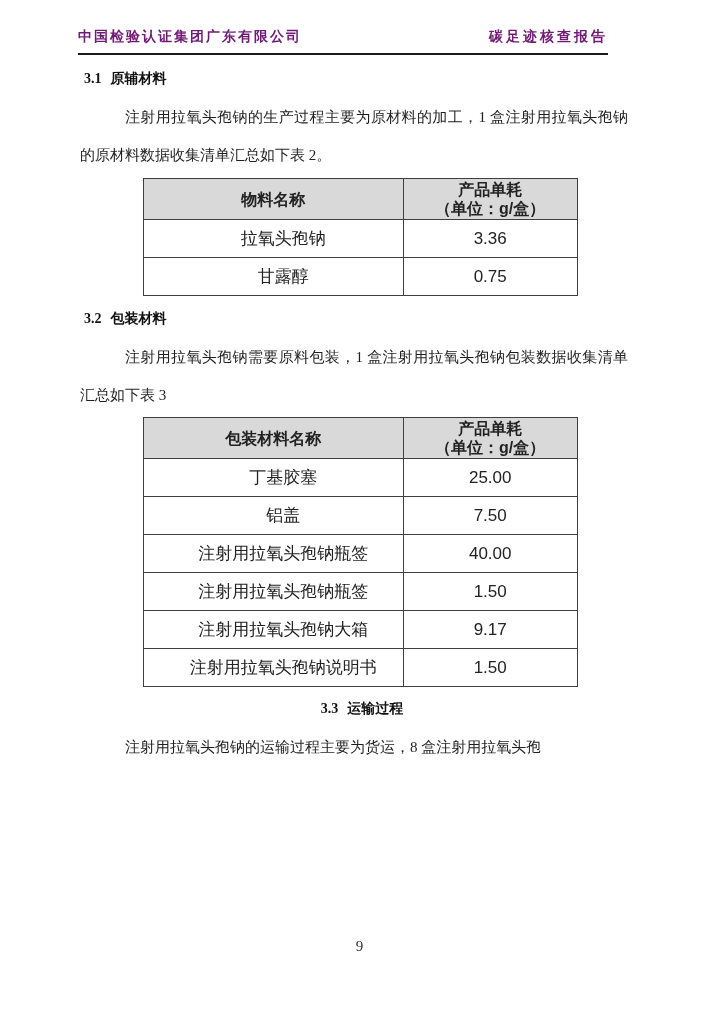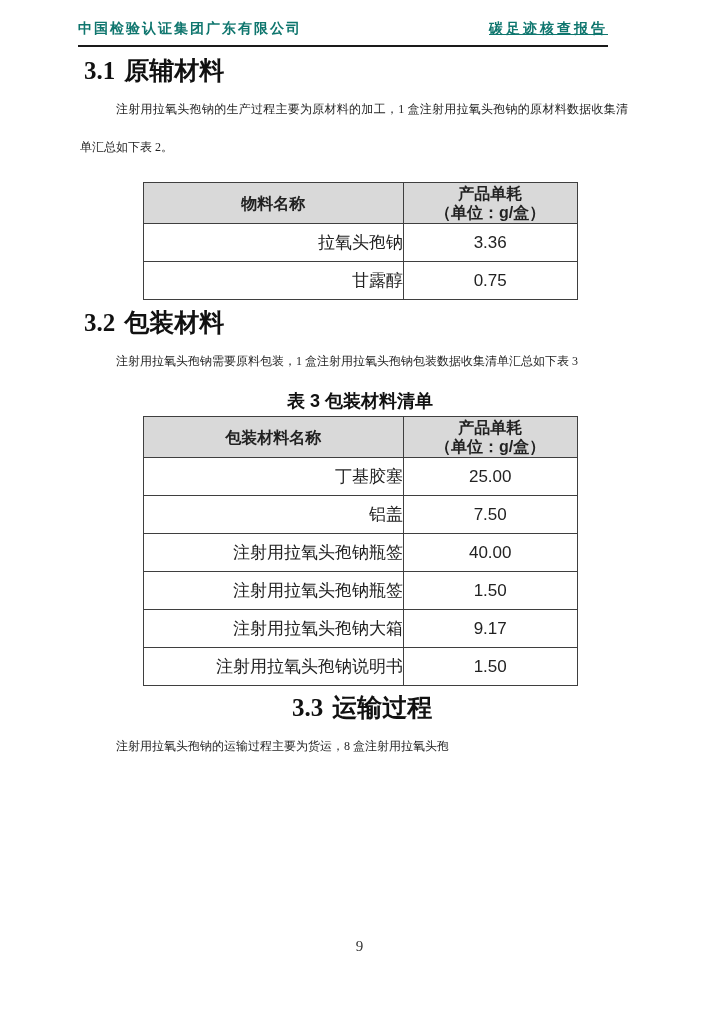--- a/index.html
+++ b/index.html
@@ -7,81 +7,81 @@
     position: relative;
     width: 719px;
     height: 1018px;
     background: #ffffff;
     overflow: hidden;
     color: #1f1f1f;
     font-family: "Liberation Serif", "DejaVu Serif", serif;
   }
   
   .page-header {
-    margin: 0 111px 0 78px;
+    margin: 8px 111px 0 78px;
     padding-top: 20px;
     padding-bottom: 7px;
     border-bottom: 2px solid #1a1a1a;
     display: flex;
     justify-content: space-between;
     align-items: flex-end;
     font-size: 14px;
     font-weight: bold;
-    color: #0f766e;
+    color: #701a75;
   }
   .page-header .left  { letter-spacing: 2px; }
-  .page-header .right { letter-spacing: 3px; text-decoration: underline; }
+  .page-header .right { letter-spacing: 3px; }
 
   .content { padding: 0 79px 0 80px; }
 
   h1.sec {
     margin: 27px 0 0 28px;
     font-family: "Liberation Sans", "DejaVu Sans", sans-serif;
     font-size: 21px;
     line-height: 26px;
     font-weight: bold;
     color: #111;
   }
   h1.sec .hnum { margin-right: 20px; }
 
   h2.sub {
     margin: 11px 0 0 4px;
     font-family: "Liberation Sans", "DejaVu Sans", sans-serif;
-    font-size: 25px;
+    font-size: 14px;
     line-height: 24px;
     font-weight: bold;
     color: #111;
   }
   h2.sub .hnum {
     margin-right: 9px;
     font-family: "Liberation Serif", "DejaVu Serif", serif;
   }
 
   p.para {
     margin: 7px 12px 0 0;
-    font-size: 12px;
+    font-size: 15px;
     line-height: 38px;
     text-align: justify;
     text-indent: 3em;
     color: #1f1f1f;
   }
 
   .table-caption {
     margin: 9px 0 0 0;
     text-align: center;
     font-family: "Liberation Sans", "DejaVu Sans", sans-serif;
     font-size: 18px;
     line-height: 24px;
     font-weight: bold;
     color: #111;
   }
 
   table.doc-table {
     width: 435px;
-    margin: 16px auto 0 auto;
+    margin: 4px auto 0 auto;
     border-collapse: collapse;
     table-layout: fixed;
     font-family: "Liberation Sans", "DejaVu Sans", sans-serif;
     font-size: 17px;
     color: #222;
   }
   table.doc-table th, table.doc-table td {
     border: 1px solid #3f3f3f;
     padding: 0;
   }
@@ -90,21 +90,21 @@
     font-weight: bold;
     height: 40px;
     text-align: center;
     vertical-align: middle;
     font-size: 16px;
     line-height: 19px;
   }
   table.doc-table col.c1 { width: 60%; }
   table.doc-table col.c2 { width: 40%; }
   table.doc-table td { height: 37px; vertical-align: middle; }
-  table.doc-table td.name  { text-align: right; padding-left: 20px; }
+  table.doc-table td.name  { text-align: center; padding-left: 20px; }
   table.doc-table td.value { text-align: center; }
 
   .page-footer {
     position: absolute;
     top: 938px;
     left: 0;
     width: 719px;
     text-align: center;
     font-size: 15px;
     color: #333;
@@ -155,21 +155,20 @@
         </tr>
       </tbody>
     </table>
 
     <h2 class="sub" style="margin-top:10px;">
       <span class="hnum">3.2</span><span>包装材料</span>
     </h2>
 
     <p class="para">注射用拉氧头孢钠需要原料包装，1 盒注射用拉氧头孢钠包装数据收集清单汇总如下表 3</p>
 
-    <div class="table-caption">表 3 包装材料清单</div>
 
     <table class="doc-table" style="margin-top:3px;">
       <colgroup>
           <col class="c1">
           <col class="c2">
         </colgroup>
       <thead>
         <tr>
           <th>包装材料名称</th>
           <th>

